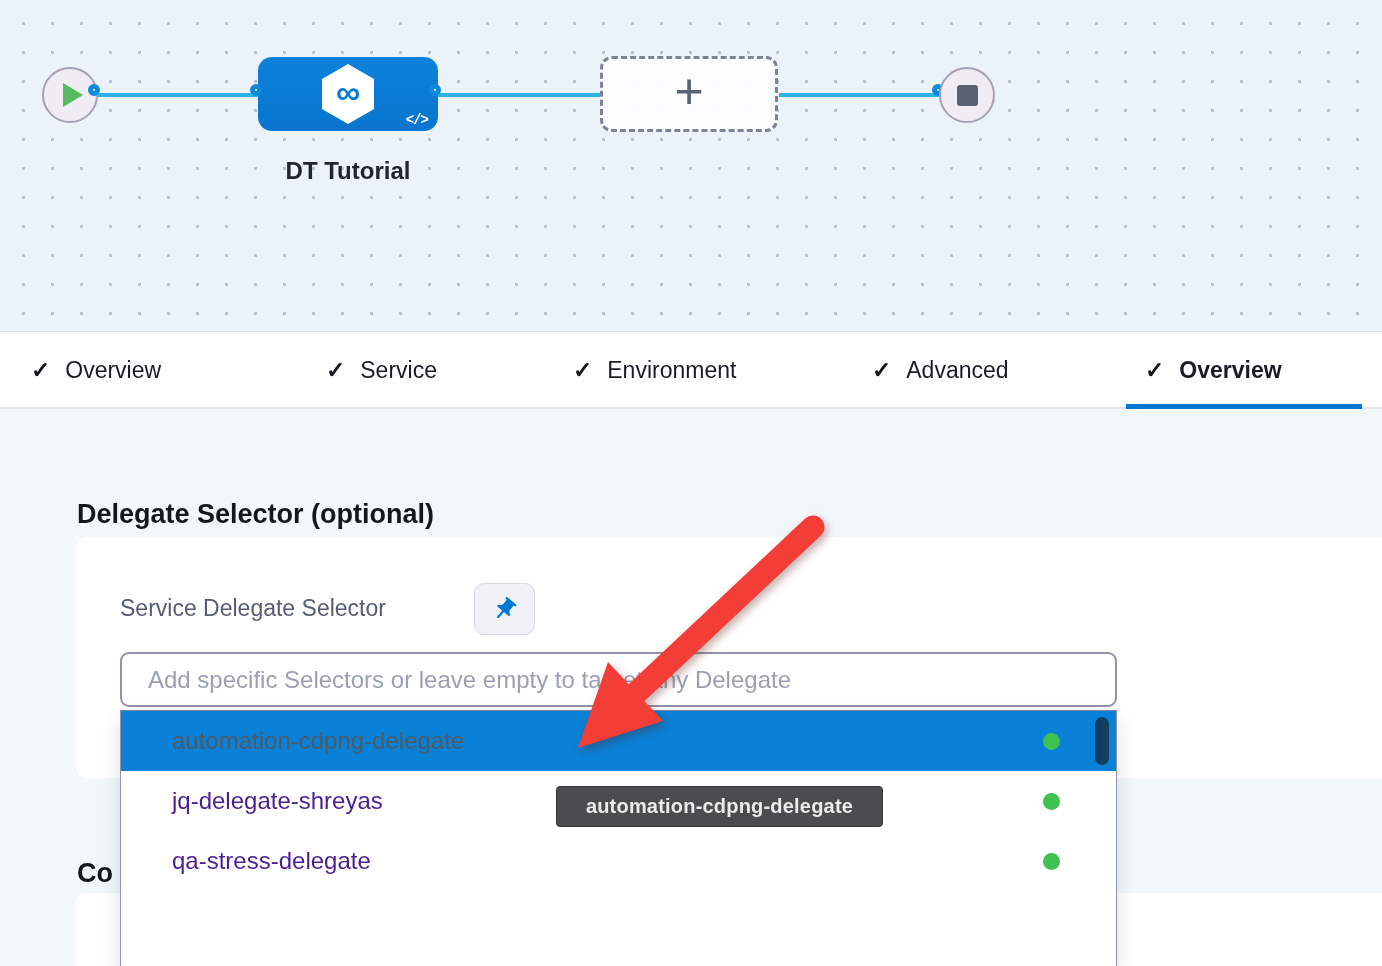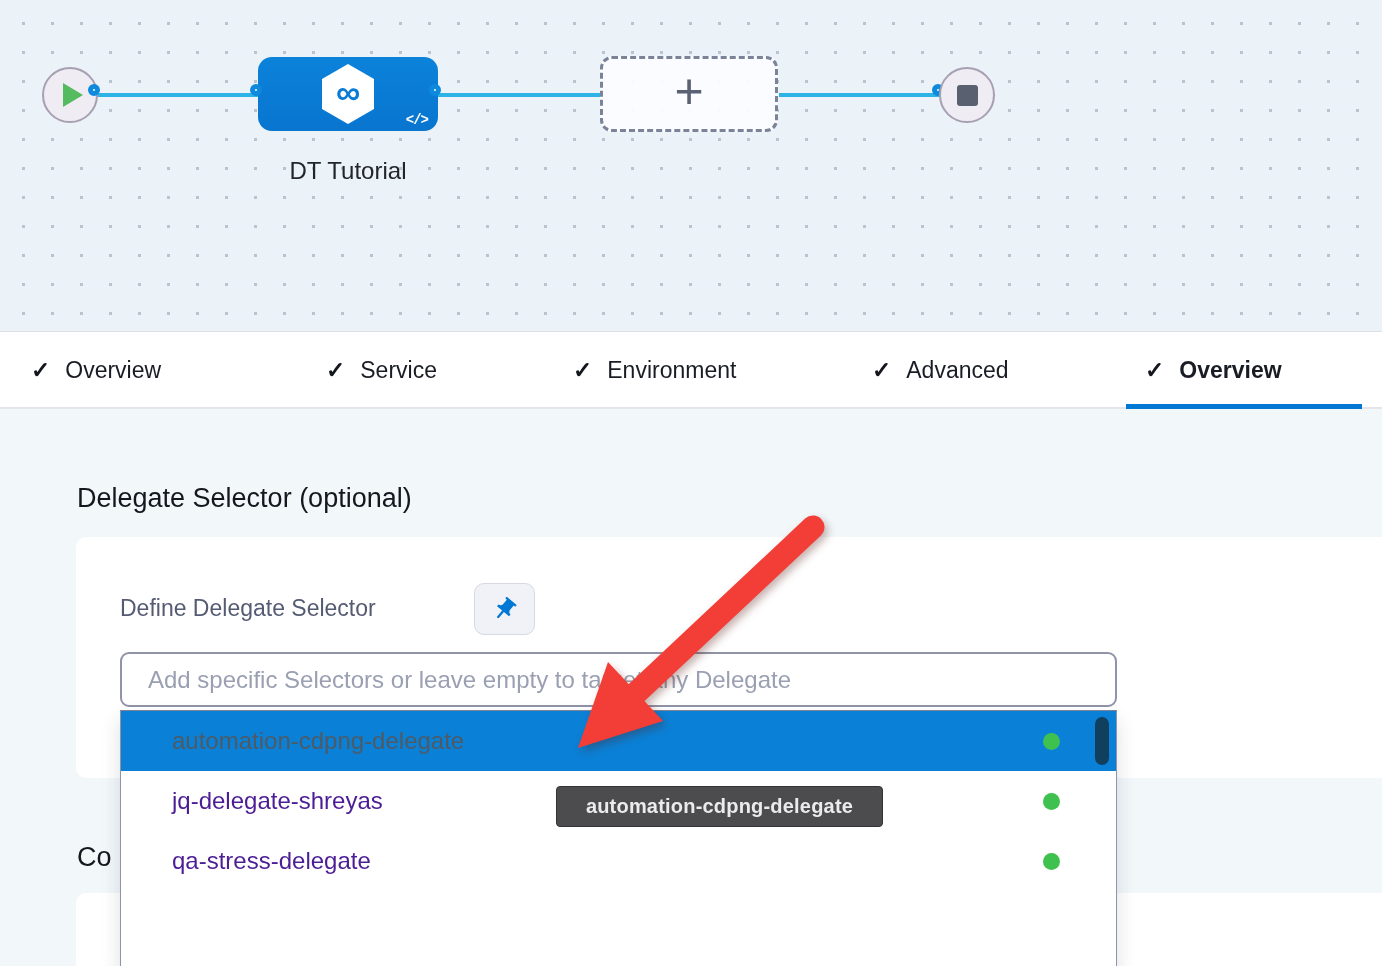--- a/index.html
+++ b/index.html
@@ -39,21 +39,21 @@
   
   #tabbar { left:0; top:331px; width:1382px; height:78px; background:#fff;
     border-top:1px solid #dde0e5; border-bottom:2px solid #e3e5ea; }
   .tab { top:0; height:76px; display:flex; align-items:center; gap:15px;
     font-size:23px; color:#191c24; font-weight:500; cursor:pointer; }
   .tab .check { font-size:23px; font-weight:700; color:#14161d; }
   #tab-underline { left:1126px; top:404px; width:236px; height:5px;
     background:#0278d5; }
 
   
-  .section-heading { font-size:27px; font-weight:400; color:#15171e; }
+  .section-heading { font-size:27px; font-weight:700; color:#15171e;margin-top:16px; }
   .card { background:#fff; border-radius:10px; }
   #card-delegate { left:76px; top:537px; width:1330px; height:241px; }
   #card-next { left:76px; top:893px; width:1330px; height:110px; }
   #define-label { left:120px; top:595px; font-size:23px; color:#555b73; }
   #pin-btn { left:474px; top:583px; width:61px; height:52px; border-radius:10px;
     background:#f1f2f7; border:1px solid #d6d9e2; display:flex;
     align-items:center; justify-content:center; cursor:pointer; }
   #selector-input { left:120px; top:652px; width:997px; height:55px;
     border-radius:9px; border:2px solid #9193a8; background:#fff;
     padding:0 26px; font-size:24px; color:#3b3f50; outline:none;
@@ -108,21 +108,21 @@
 
   <div class="abs port" style="left:88px;"></div>
   <div class="abs port" style="left:250px;"></div>
   <div class="abs port" style="left:429px;"></div>
   <div class="abs port" style="left:932px;"></div>
 
   <div class="abs node-circle" style="left:939px;">
     <div class="stop-sq"></div>
   </div>
 
-  <div class="abs node-label" style="left:238px;">DT Tutorial</div>
+  <div class="abs node-label" style="left:238px;font-weight:bold;">DT Tutorial</div>
 </div>
 
 <div id="tabbar" class="abs">
   <div class="abs tab" style="left:31px;">
     <span class="check">✓</span>
     <span>Overview</span>
   </div>
   <div class="abs tab" style="left:326px;">
     <span class="check">✓</span>
     <span>Service</span>
@@ -143,21 +143,21 @@
 <div id="tab-underline" class="abs"></div>
 
 <div id="heading-delegate" class="abs section-heading">Delegate Selector (optional)</div>
 
 <div id="card-delegate" class="abs card"></div>
 
 <div id="heading-next" class="abs section-heading">Co</div>
 
 <div id="card-next" class="abs card"></div>
 
-<div id="define-label" class="abs">Define Delegate Selector</div>
+<div id="define-label" class="abs">Service Delegate Selector</div>
 
 <div id="pin-btn" class="abs">
   <svg width="27" height="27" viewBox="0 0 24 24" style="transform:rotate(40deg);">
     <path fill="#0278d5" d="M16 9V4h1c.55 0 1-.45 1-1s-.45-1-1-1H7c-.55 0-1 .45-1 1s.45 1 1 1h1v5c0 1.66-1.34 3-3 3v2h5.97v7l1 1 1-1v-7H19v-2c-1.66 0-3-1.34-3-3z"></path>
   </svg>
 </div>
 
 <input id="selector-input" class="abs" type="text" placeholder="Add specific Selectors or leave empty to target any Delegate" style="">
 
 <div id="dropdown" class="abs">

